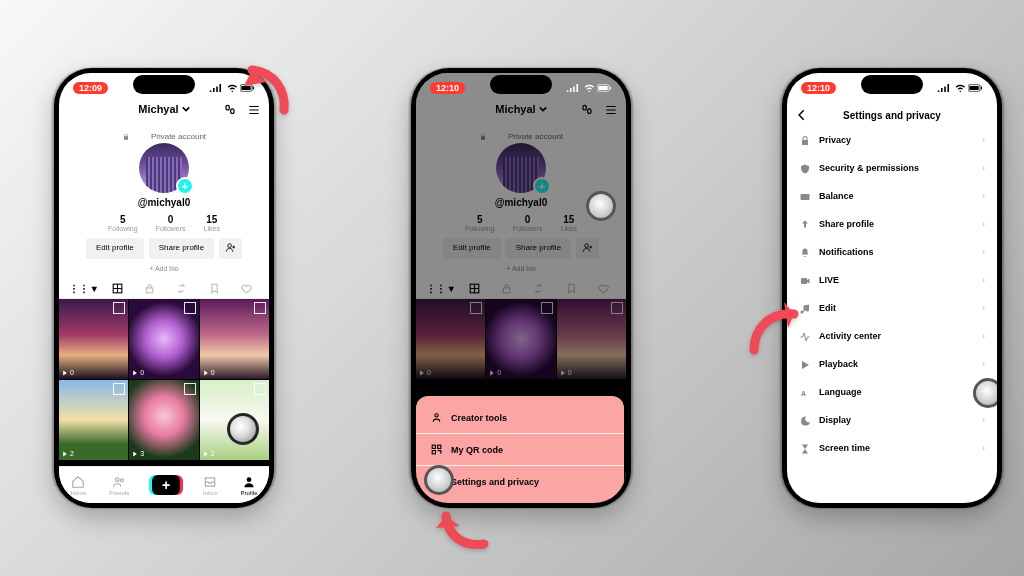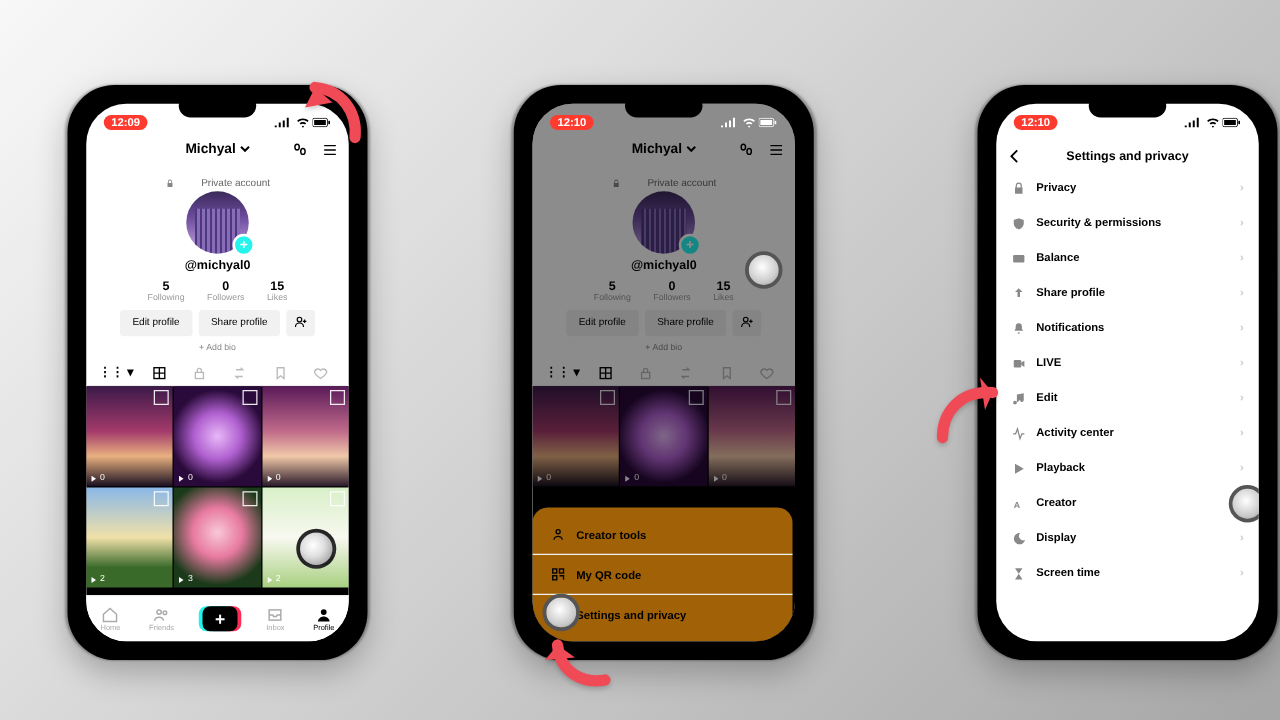--- a/index.html
+++ b/index.html
@@ -1,17 +1,17 @@
 <!DOCTYPE html>
 <html><head>
 <meta charset="utf-8">
 <style>
   html,body{margin:0;padding:0;width:1024px;height:576px;background:linear-gradient(135deg,#f8f8f8 0%,#d0d0d0 50%,#a6a6a6 100%);font-family:-apple-system,Helvetica,Arial,sans-serif;color:#000;overflow:hidden}
   .stage{position:relative;width:1024px;height:576px}
-  .phone{position:absolute;width:210px;height:430px;background:#000;border-radius:38px;padding:15px;box-shadow:0 10px 25px rgba(0,0,0,.25),-2px 0 2px rgba(0,0,0,.3),2px 0 2px rgba(0,0,0,.3)}
+  .phone{position:absolute;width:210px;height:430px;background:#000;border-radius:38px;padding:5px;box-shadow:0 10px 25px rgba(0,0,0,.25),-2px 0 2px rgba(0,0,0,.3),2px 0 2px rgba(0,0,0,.3)}
   .screen{width:100%;height:100%;background:#fff;border-radius:32px;overflow:hidden;position:relative;display:flex;flex-direction:column}
   .island{position:absolute;top:7px;left:50%;transform:translateX(-50%);width:62px;height:19px;background:#000;border-radius:12px;z-index:50}
   .statusbar{height:30px;flex:0 0 30px;display:flex;align-items:center;justify-content:space-between;padding:0 14px;font-size:9px;font-weight:700}
   .time-pill{background:#ff3b30;color:#fff;border-radius:9px;padding:1px 6px;font-size:9px}
   .sb-right{display:flex;gap:3px;align-items:center}
   .sb-right svg{height:8px}
   .dim .screen{background:#fff}
   .dim-overlay{position:absolute;inset:0;background:rgba(0,0,0,.45);z-index:5}
   
   .topbar{display:flex;align-items:flex-start;justify-content:center;position:relative;height:24px;font-size:11px;font-weight:700}
@@ -48,21 +48,21 @@
   .t-tree{background:linear-gradient(180deg,#8ab8e8 0%,#f0e0a8 50%,#3a6a2a 80%)}
   .t-rose{background:radial-gradient(circle at 50% 45%,#f8c8d8 0%,#e87aa0 35%,#1a3a1a 75%)}
   .t-tulip{background:linear-gradient(180deg,#d8f0c8 0%, #f8f8f0 50%,#a8d080 100%)}
   .bottomnav{flex:0 0 36px;border-top:1px solid #eee;display:flex;align-items:center;justify-content:space-around;background:#fff}
   .bn{display:flex;flex-direction:column;align-items:center;font-size:6px;color:#aaa;gap:1px}
   .bn.active{color:#000}
   .bn svg{width:14px;height:14px}
   .compose{width:28px;height:20px;background:#000;border-radius:6px;display:flex;align-items:center;justify-content:center;color:#fff;font-size:14px;font-weight:900;box-shadow:-3px 0 0 #25f4ee,3px 0 0 #fe2c55}
   .record-bubble{position:absolute;right:10px;bottom:58px;width:26px;height:26px;border-radius:50%;background:radial-gradient(circle at 40% 40%,#fff 0%,#e0e0e0 40%,#888 100%);border:3px solid rgba(0,0,0,.8);z-index:60}
   
-  .sheet{position:absolute;left:0;right:2px;bottom:0;background:#a16207;border-radius:12px 12px 0 0;z-index:20;padding:6px 0 6px}
+  .sheet{position:absolute;left:0;right:2px;bottom:0;background:#fca5a5;border-radius:12px 12px 0 0;z-index:20;padding:6px 0 6px}
   .sheet-row{display:flex;align-items:center;gap:8px;font-size:9px;font-weight:600;padding:9px 14px}
   .sheet-row svg{width:13px;height:13px;flex:0 0 13px}
   .sheet-row + .sheet-row{border-top:1px solid #f2f2f2}
   .touch-ring{position:absolute;width:24px;height:24px;border:3px solid #555;background:radial-gradient(circle at 45% 40%,#fff 0%,#ccc 60%,#999 100%);border-radius:50%;z-index:30}
   
   .settings-header{display:flex;align-items:center;justify-content:center;position:relative;height:24px;font-size:10px;font-weight:800}
   .settings-header .back{position:absolute;left:8px}
   .section-label{font-size:8px;color:#aaa;padding:6px 12px 2px;background:#fafafa}
   .srow{display:flex;align-items:flex-start;gap:8px;font-size:9px;font-weight:600;padding:8px 12px;position:relative}
   .srow .chev{margin-left:auto;color:#ccc}
@@ -514,21 +514,21 @@
             <svg class="icon" viewBox="0 0 24 24">
               <path d="M6 4l14 8-14 8z"></path>
             </svg>
             <span>Playback</span>
             <span class="chev">›</span>
           </div>
       <div class="srow">
             <svg class="icon" viewBox="0 0 24 24">
               <text x="4" y="18" font-size="14" font-weight="900" fill="#888">A</text>
             </svg>
-            <span>Creator</span>
+            <span>Language</span>
             <span class="chev">›</span>
           </div>
       <div class="srow">
             <svg class="icon" viewBox="0 0 24 24">
               <path d="M14 3a9 9 0 108 11 7 7 0 01-8-11z"></path>
             </svg>
             <span>Display</span>
             <span class="chev">›</span>
           </div>
       <div class="srow">

